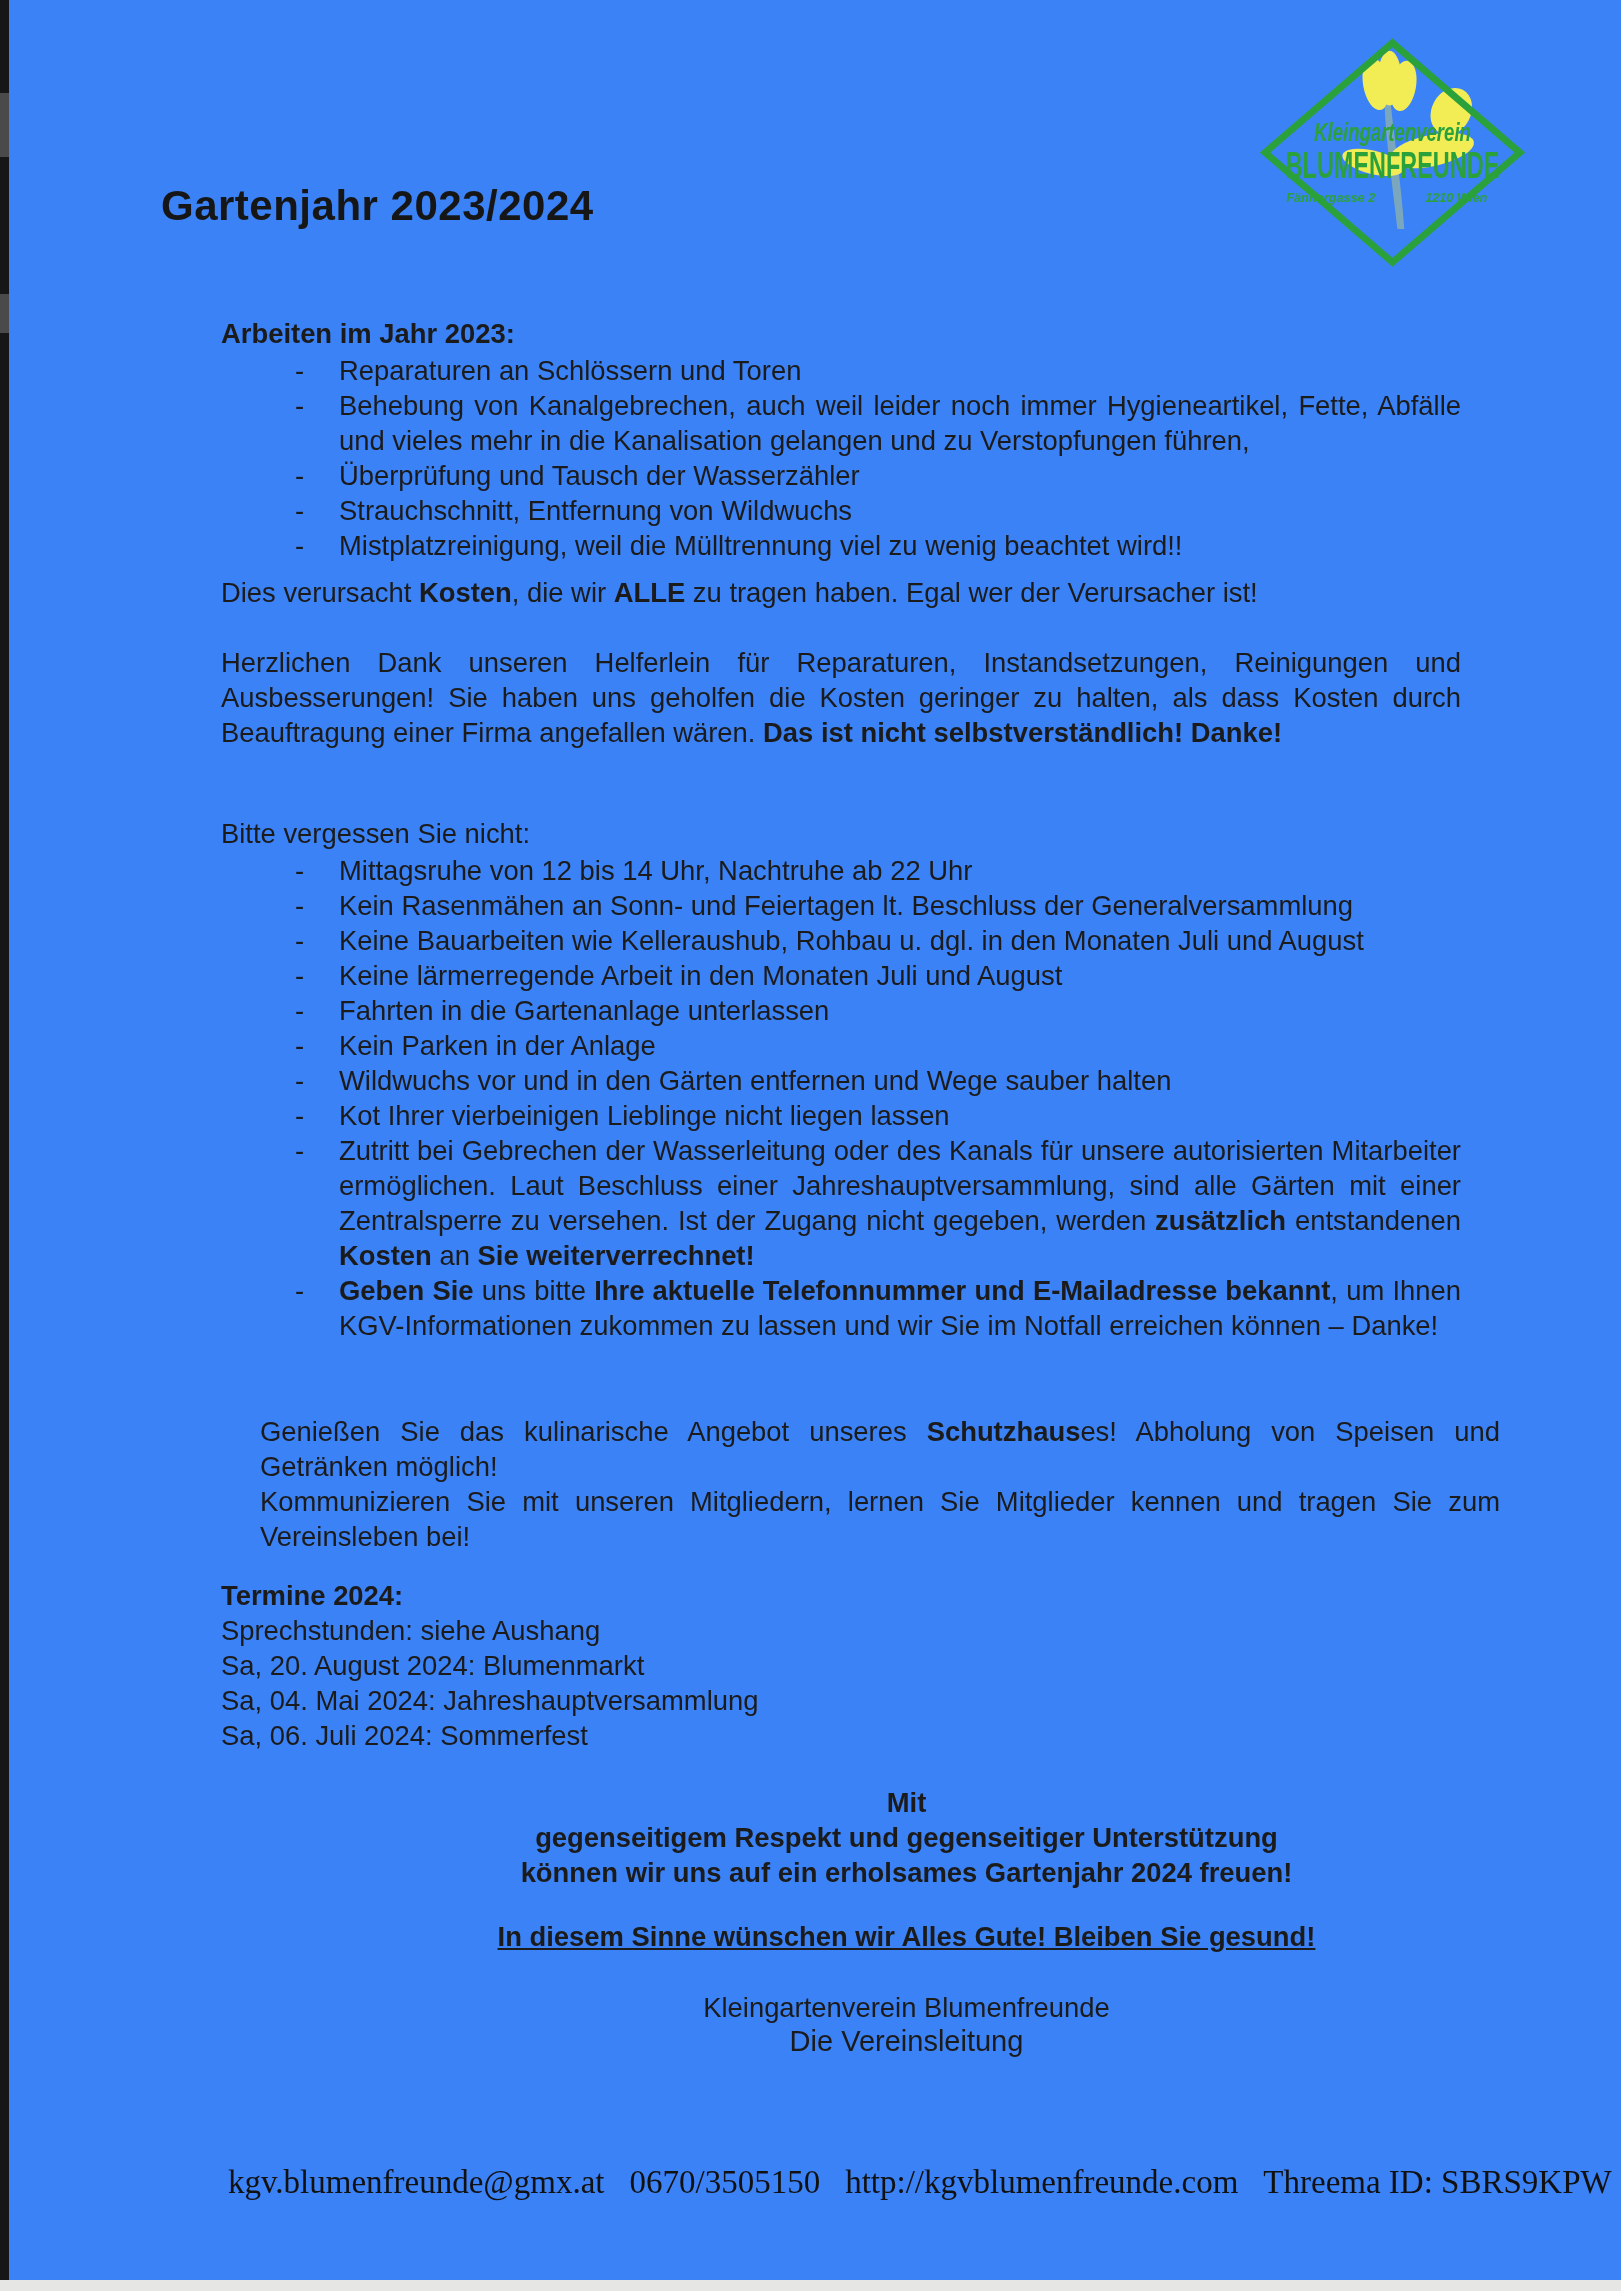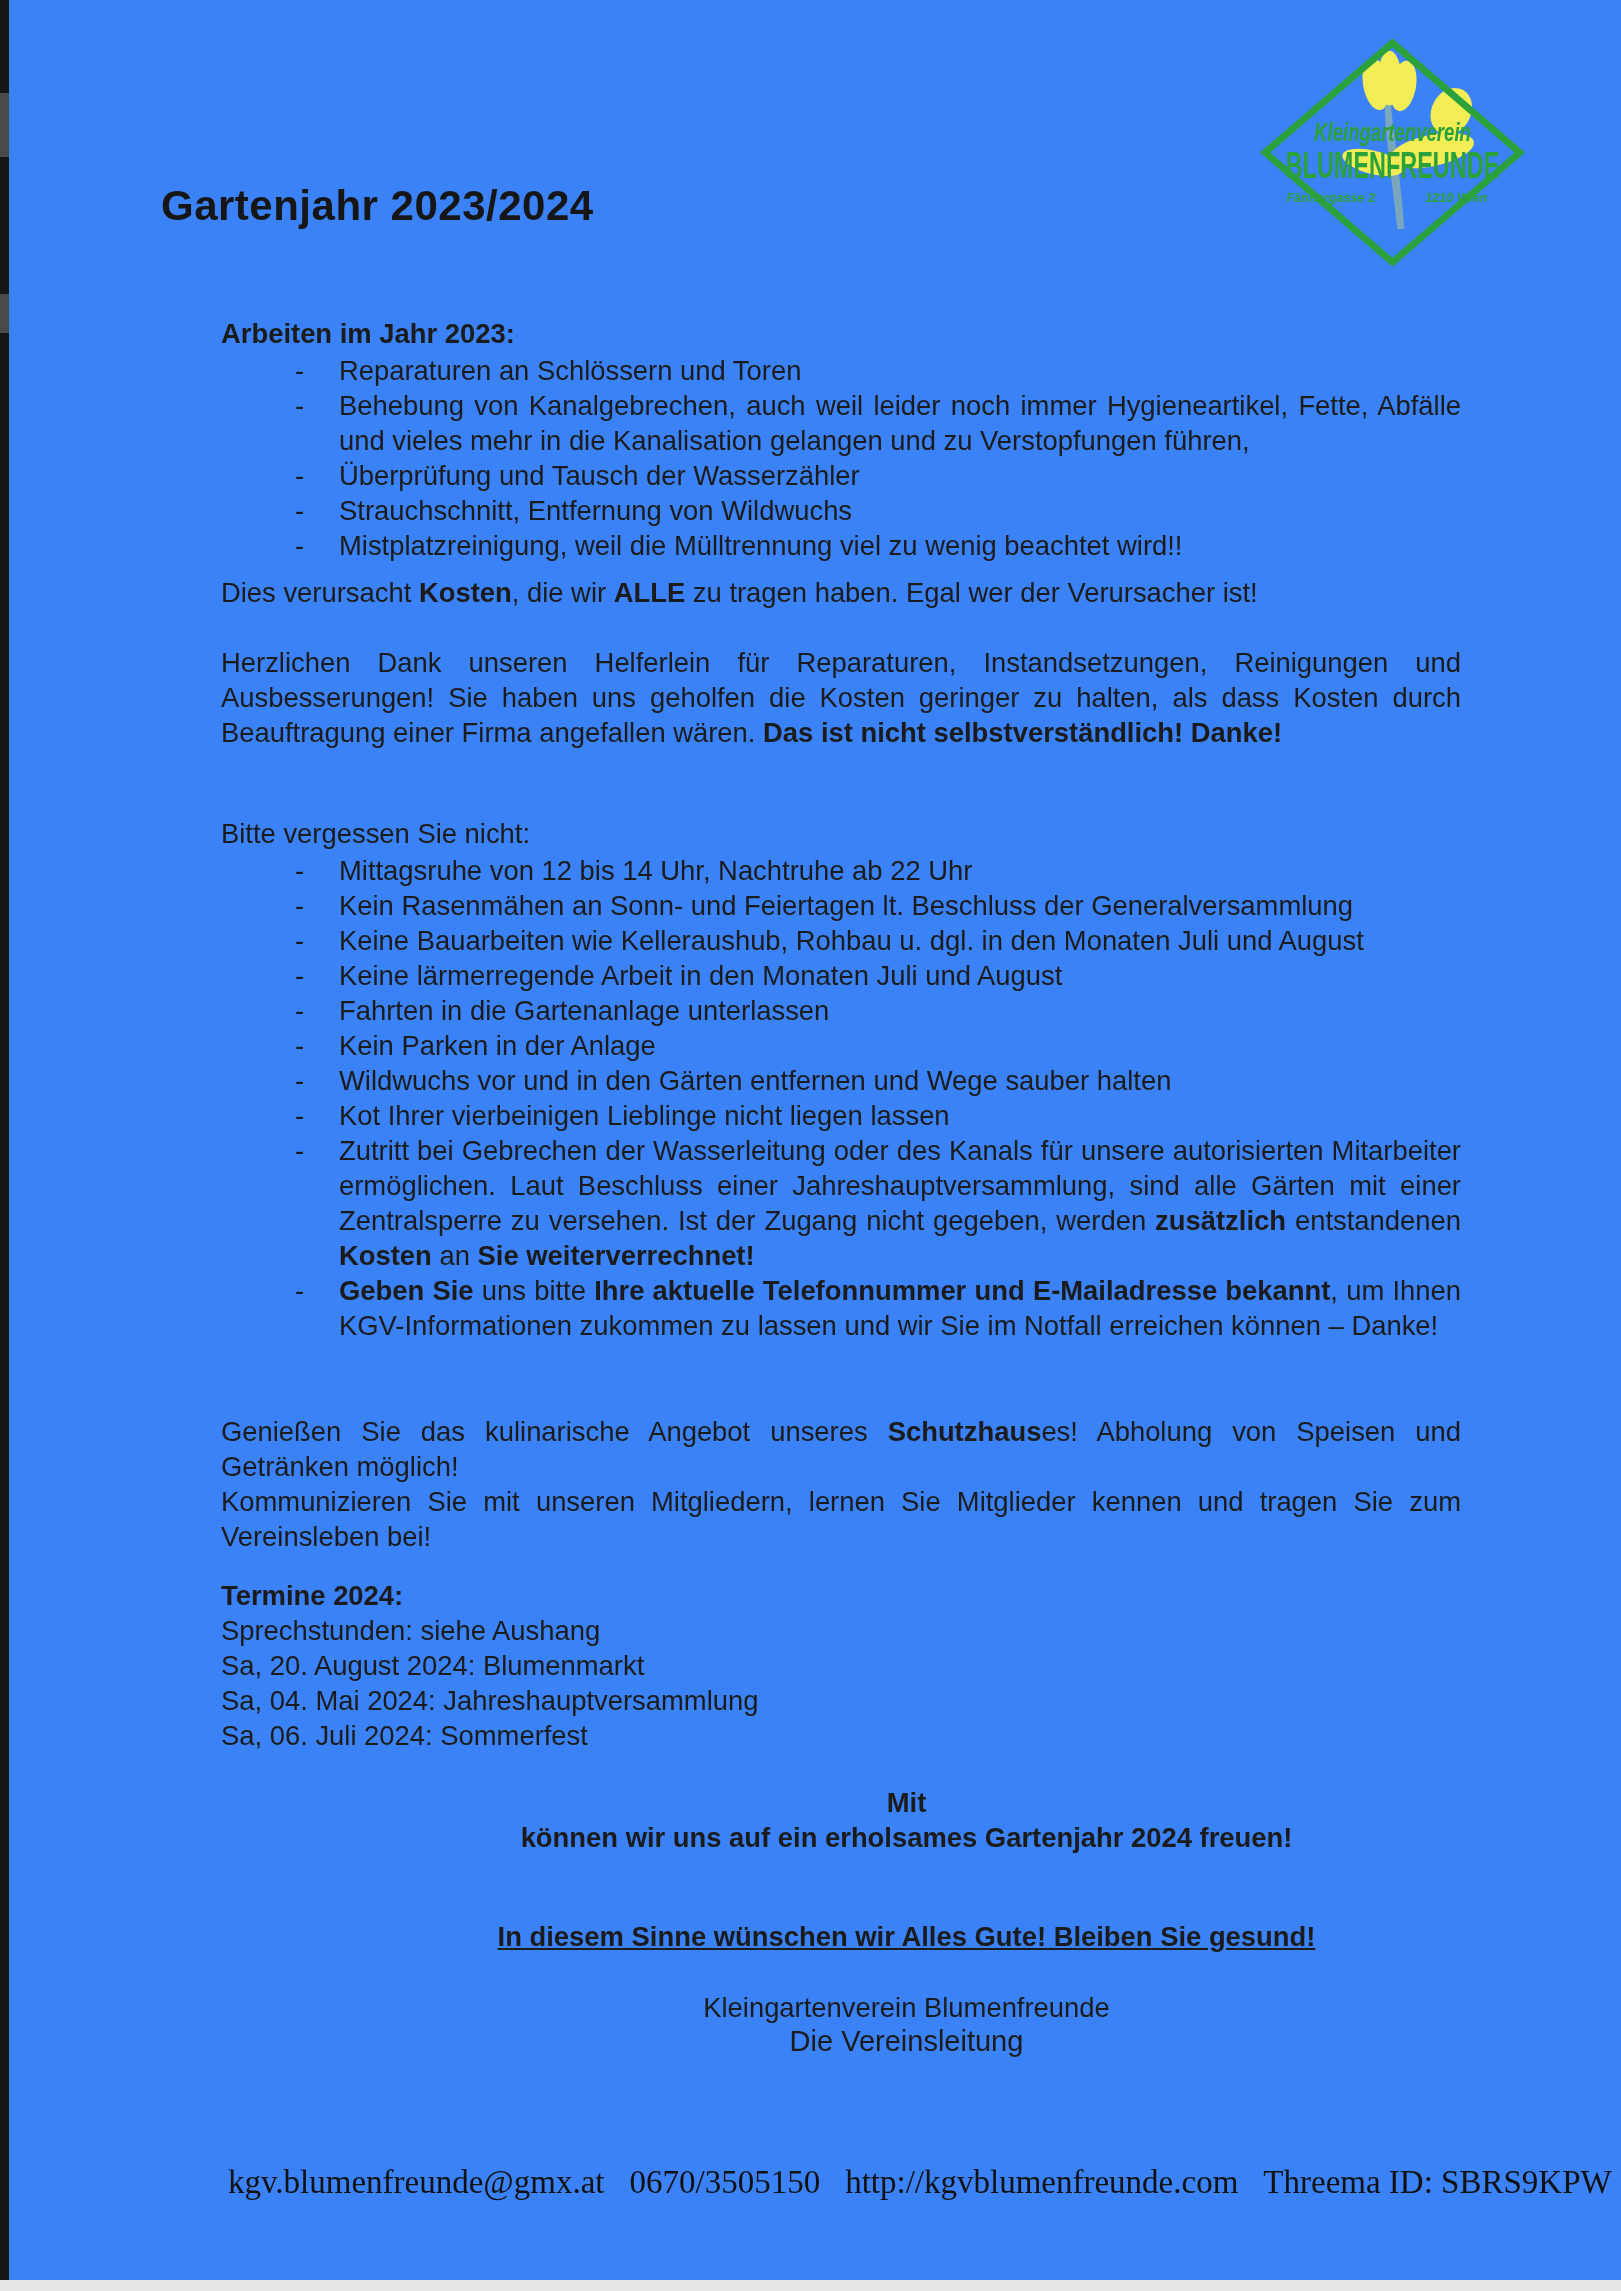--- a/index.html
+++ b/index.html
@@ -20,21 +20,21 @@
   .logo{position:absolute;left:1257px;top:33px;width:271px;height:243px;}
 
   .sec{position:absolute;left:221px;width:1240px;font-size:27.4px;line-height:35px;}
   .sec p{margin:0;}
   .h-bold{font-weight:700;}
   .b{font-weight:700;}
   .just{text-align:justify;}
 
   #sec-work{top:316px;}
   #sec-reminders{top:816px;}
-  #sec-invitation{top:1414px;}
+  #sec-invitation{top:1414px;margin-left:39px;}
   #sec-dates{top:1578px;}
 
   ul.dashlist{list-style:none;margin:2px 0 0 0;padding:0;}
   ul.dashlist li{display:flex;}
   ul.dashlist .dash{flex:none;width:44px;margin-left:74px;}
   ul.dashlist .li-text{flex:1;text-align:justify;}
 
   .para-costs{margin-top:11.8px !important;}
   .para-thanks{margin-top:35px !important;}
 
@@ -166,20 +166,21 @@
     <div>
         <div>Sprechstunden: siehe Aushang</div>
         <div>Sa, 20. August 2024: Blumenmarkt</div>
         <div>Sa, 04. Mai 2024: Jahreshauptversammlung</div>
         <div>Sa, 06. Juli 2024: Sommerfest</div>
       </div>
   </div>
 
   <div class="centered" id="closing">
       <div>Mit</div>
+      <div>gegenseitigem Respekt und gegenseitiger Unterstützung</div>
       <div>können wir uns auf ein erholsames Gartenjahr 2024 freuen!</div>
     </div>
   <div class="centered" id="wish">In diesem Sinne wünschen wir Alles Gute! Bleiben Sie gesund!</div>
 
   <div class="centered" id="signature">
     <div>Kleingartenverein Blumenfreunde</div>
     <div class="role">Die Vereinsleitung</div>
   </div>
 
   <div id="footer">

